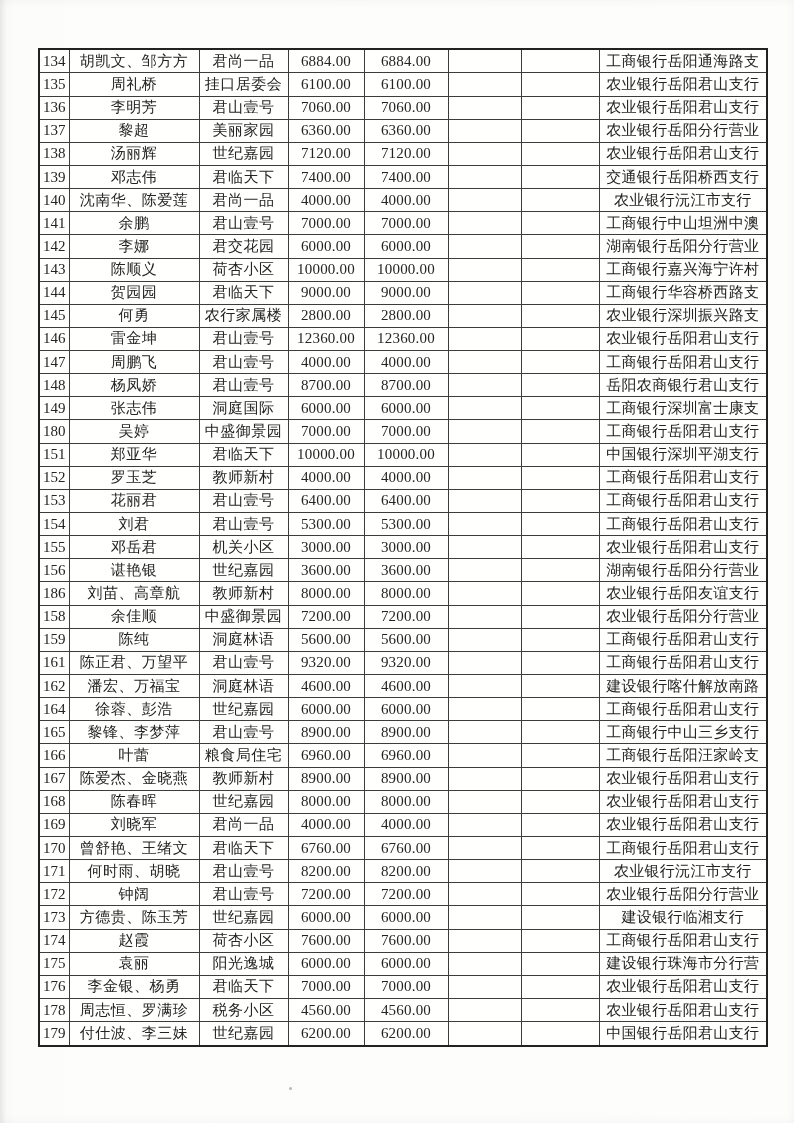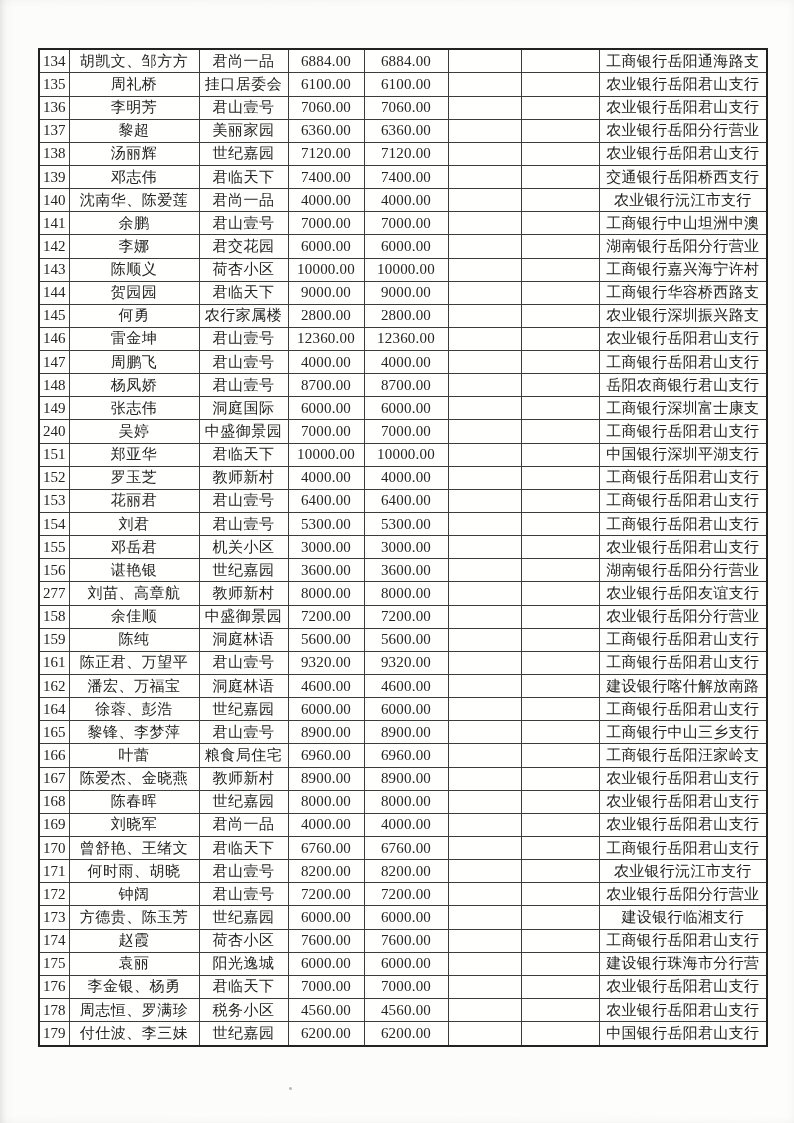--- a/index.html
+++ b/index.html
@@ -214,21 +214,21 @@
           <td class="col-no">149</td>
           <td class="col-name">张志伟</td>
           <td class="col-community">洞庭国际</td>
           <td class="col-amount_a">6000.00</td>
           <td class="col-amount_b">6000.00</td>
           <td class="col-amount_c"></td>
           <td class="col-blank"></td>
           <td class="col-bank">工商银行深圳富士康支</td>
         </tr>
         <tr>
-          <td class="col-no">240</td>
+          <td class="col-no">180</td>
           <td class="col-name">吴婷</td>
           <td class="col-community">中盛御景园</td>
           <td class="col-amount_a">7000.00</td>
           <td class="col-amount_b">7000.00</td>
           <td class="col-amount_c"></td>
           <td class="col-blank"></td>
           <td class="col-bank">工商银行岳阳君山支行</td>
         </tr>
         <tr>
           <td class="col-no">151</td>
@@ -284,21 +284,21 @@
           <td class="col-no">156</td>
           <td class="col-name">谌艳银</td>
           <td class="col-community">世纪嘉园</td>
           <td class="col-amount_a">3600.00</td>
           <td class="col-amount_b">3600.00</td>
           <td class="col-amount_c"></td>
           <td class="col-blank"></td>
           <td class="col-bank">湖南银行岳阳分行营业</td>
         </tr>
         <tr>
-          <td class="col-no">277</td>
+          <td class="col-no">186</td>
           <td class="col-name">刘苗、高章航</td>
           <td class="col-community">教师新村</td>
           <td class="col-amount_a">8000.00</td>
           <td class="col-amount_b">8000.00</td>
           <td class="col-amount_c"></td>
           <td class="col-blank"></td>
           <td class="col-bank">农业银行岳阳友谊支行</td>
         </tr>
         <tr>
           <td class="col-no">158</td>

